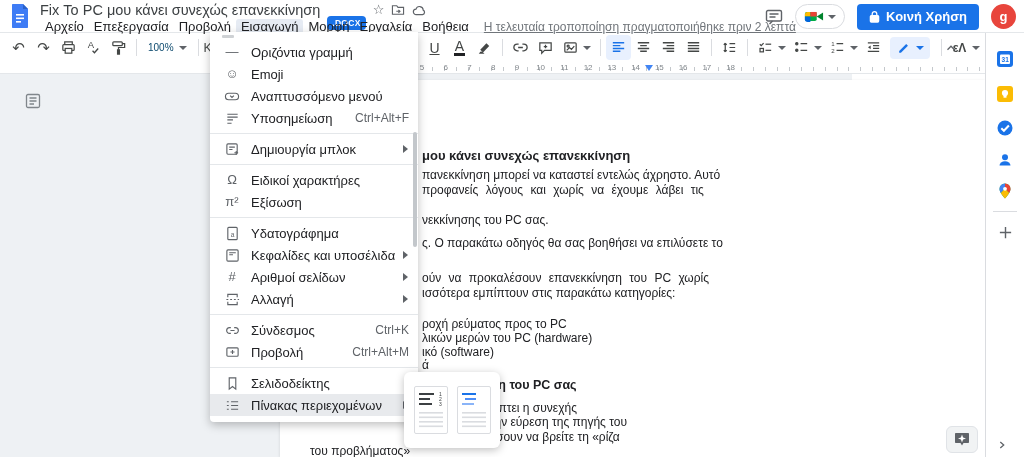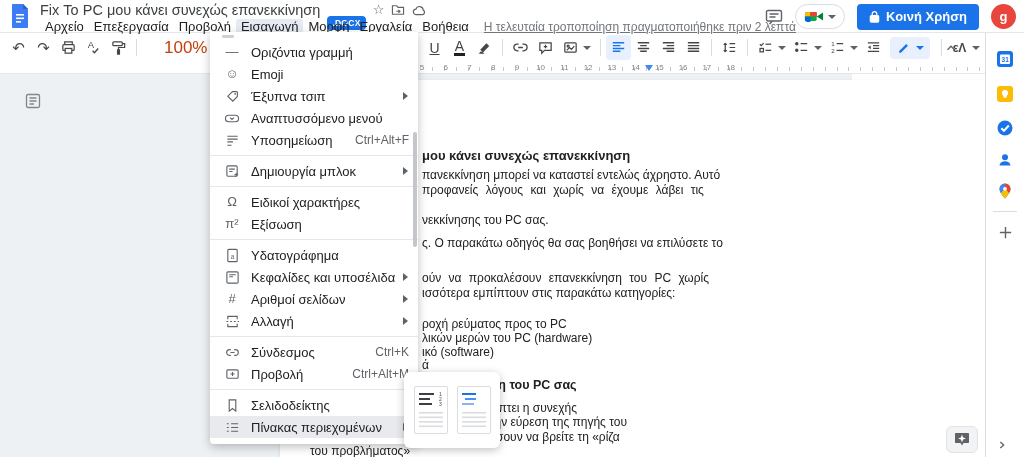--- a/index.html
+++ b/index.html
@@ -31,21 +31,21 @@
 
   
   .toolbar { position:absolute; left:0; top:33px; width:1024px; height:29px; background:#fff; z-index:5; }
   .tb-group { display:flex; align-items:center; position:absolute; top:2px; height:25px; }
   .tb-left { left:6px; }
   .tb-mid { left:422px; }
   .tbi { width:25px; height:25px; display:flex; align-items:center; justify-content:center; border-radius:4px; cursor:pointer; color:#444746; }
   .tbi.activeblue { background:#e8f0fe; }
   .tb-sep { width:1px; height:17px; background:#dadce0; margin:0 5px; }
   .zoom-box { display:flex; align-items:center; gap:5px; padding:0 6px; cursor:pointer; }
-  .zoom-val { font-size:17px; color:#c2410c;margin-left:16px; }
+  .zoom-val { font-size:10px; color:#0c4a6e; }
   .styles-box { width:30px; overflow:hidden; white-space:nowrap; font-size:12.5px; color:#444746; cursor:pointer; }
   .u-glyph { font-size:14px; text-decoration:underline; }
   .a-glyph { font-size:14px; line-height:13px; border-bottom:3px solid #202124; padding:0 1px; }
   .itools { font-size:12px; font-weight:bold; color:#444746; }
   .pencil-group { position:absolute; left:890px; top:4px; width:40px; height:22px; background:#e8f0fe; border-radius:4px; display:flex; align-items:center; justify-content:center; gap:5px; cursor:pointer; }
   .collapse-btn { position:absolute; left:938px; top:2px; }
 
   
   .ruler { position:absolute; left:0; top:62px; width:1024px; height:12px; background:#fff; border-bottom:1px solid #e4e7ea; z-index:4; }
   .ruler-ticks { position:absolute; left:421px; width:560px; top:5px; height:4px;
@@ -427,30 +427,20 @@
   <div class="mrow">
     <span class="mi glyph">—</span>
     <span class="ml">Οριζόντια γραμμή</span>
   </div>
   <div class="mrow">
     <span class="mi glyph">☺</span>
     <span class="ml">Emoji</span>
   </div>
   <div class="mrow">
     <span class="mi">
-      <svg width="15" height="15" viewBox="0 0 16 16" fill="none" stroke="#5f6368" stroke-width="1.2">
-          <path d="M8 2.8h4.2a1 1 0 0 1 1 1V8L8.3 13 3 7.7z"></path>
-          <circle cx="10.8" cy="5.2" r=".9" fill="#5f6368" stroke="none"></circle>
-        </svg>
-    </span>
-    <span class="ml">Έξυπνα τσιπ</span>
-    <span class="m-arrow"></span>
-  </div>
-  <div class="mrow">
-    <span class="mi">
       <svg width="16" height="15" viewBox="0 0 16 16" fill="none" stroke="#5f6368" stroke-width="1.2">
           <rect x="1" y="4.5" width="14" height="7" rx="3.5"></rect>
           <path d="M6 7l2 2 2-2"></path>
         </svg>
     </span>
     <span class="ml">Αναπτυσσόμενο μενού</span>
   </div>
   <div class="mrow">
     <span class="mi">
       <svg width="15" height="15" viewBox="0 0 16 16" fill="none" stroke="#5f6368" stroke-width="1.2">

